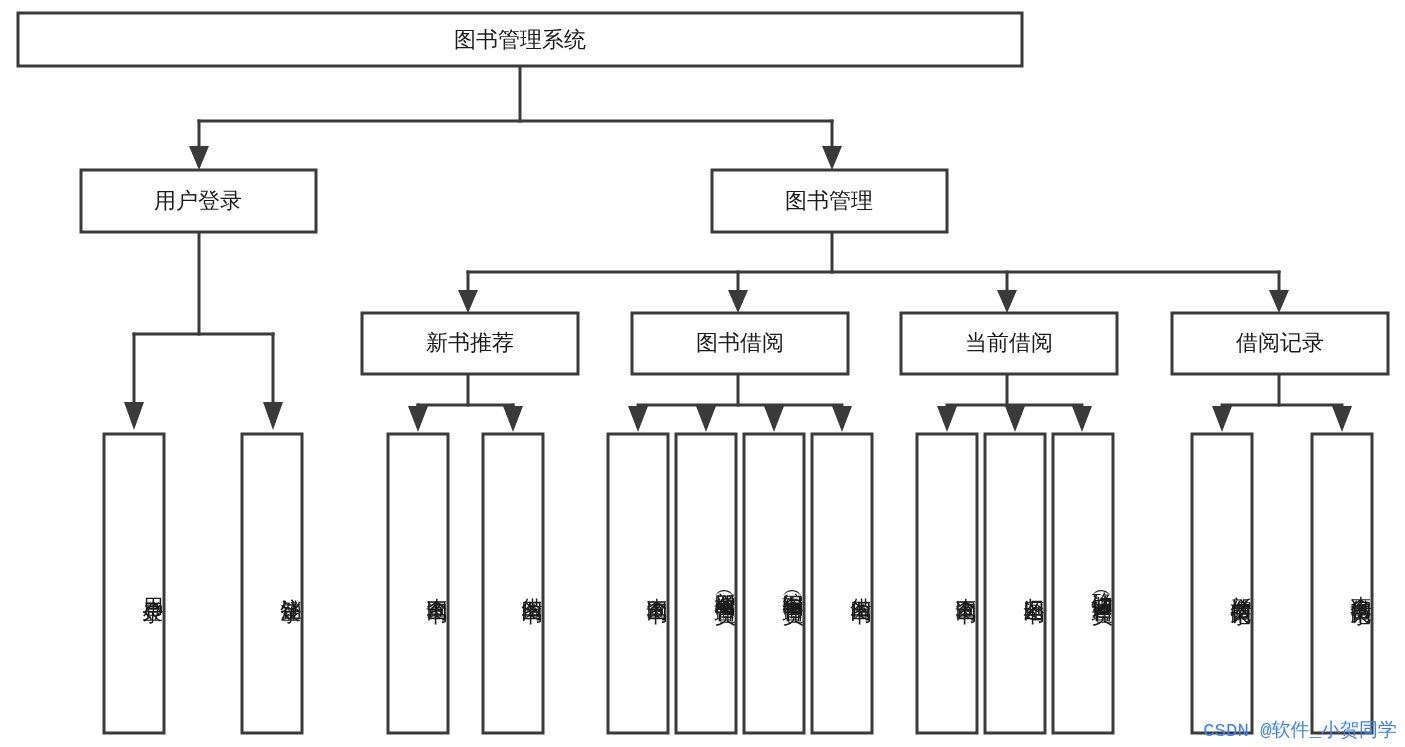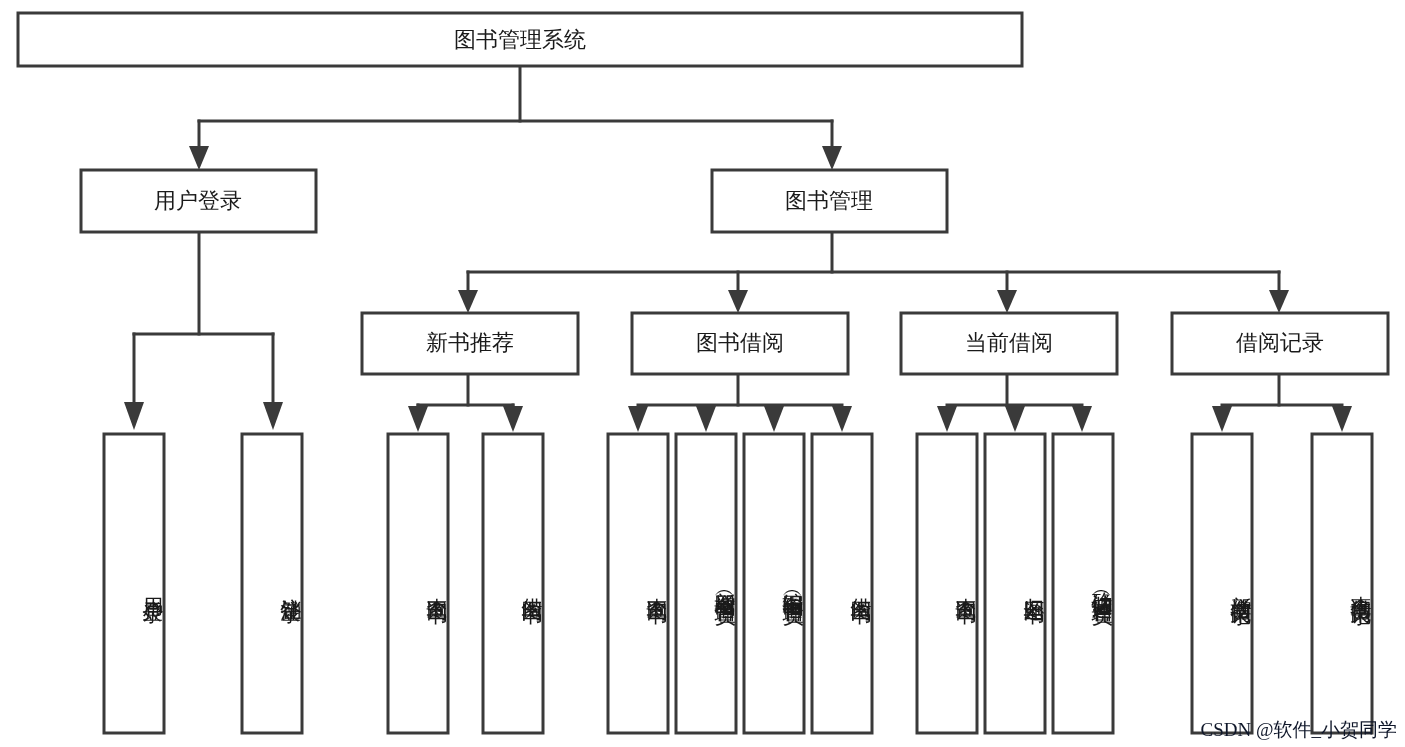--- a/index.html
+++ b/index.html
@@ -47,23 +47,23 @@
     font-family: "Liberation Sans", "DejaVu Sans", sans-serif;
     font-size: 22px;
     fill: #1a1a1a;
     text-anchor: middle;
     dominant-baseline: middle;
   }
   .watermark-text {
     position: absolute;
     right: 8px;
     bottom: 4px;
-    font-family: Liberation Serif, serif;
+    font-family: Liberation Mono, monospace;
     font-size: 19px;
-    color: #0f172a;
+    color: #3b82f6;
     white-space: nowrap;
     pointer-events: none;
     text-align: center;
   }
   .vlabel {
     position: absolute;
     display: flex;
     align-items: flex-start;
     justify-content: center;
     writing-mode: vertical-rl;

